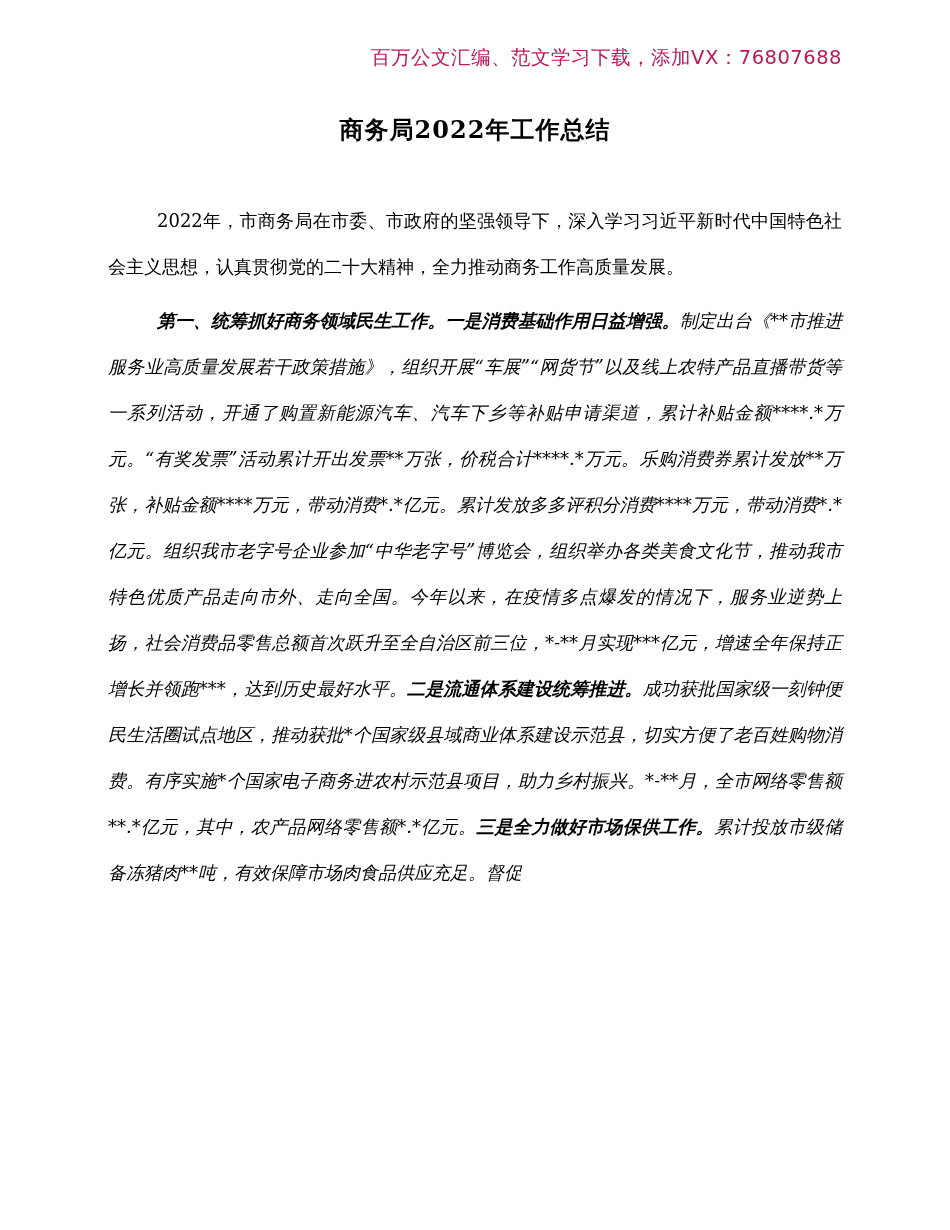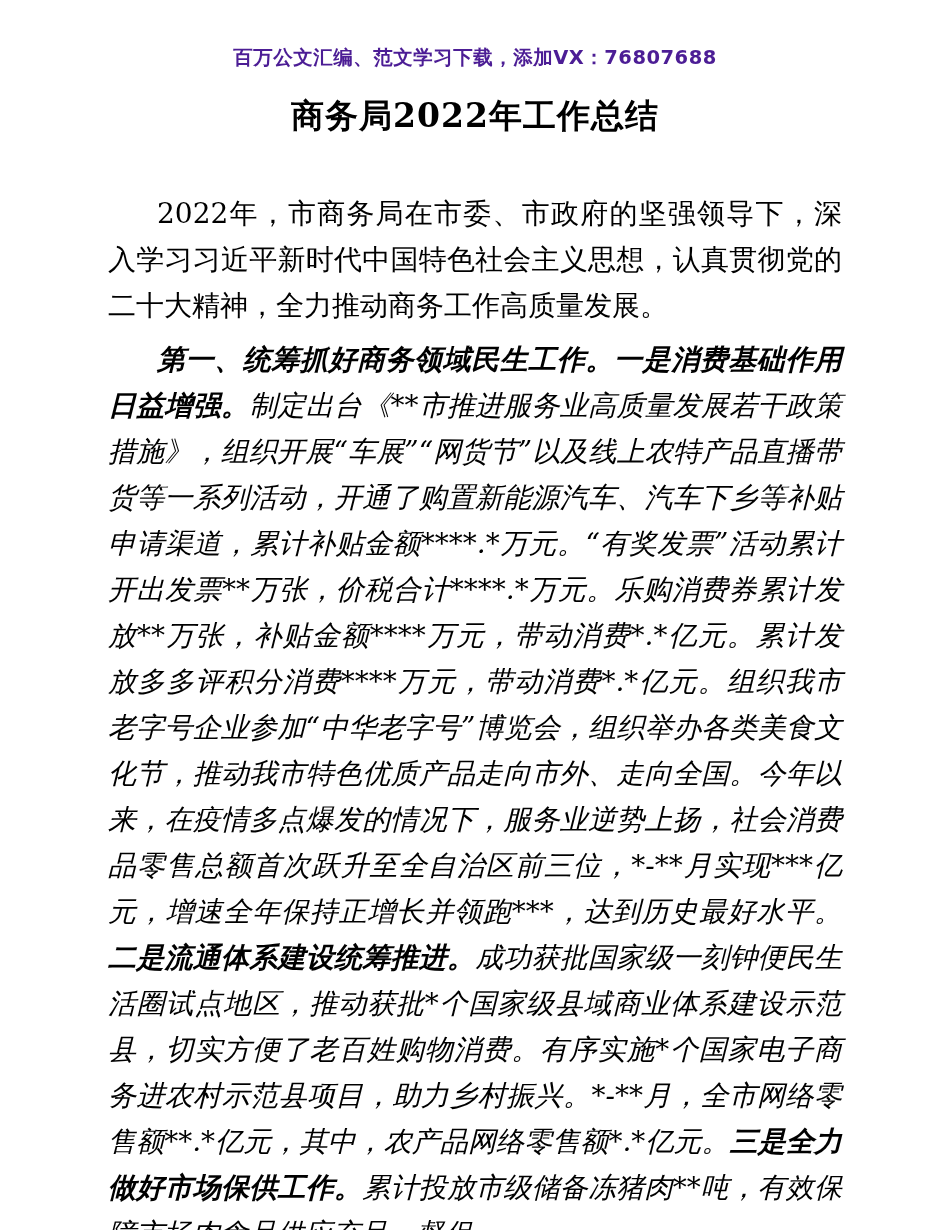--- a/index.html
+++ b/index.html
@@ -15,42 +15,42 @@
   }
   .page {
     position: relative;
     width: 950px;
     height: 1230px;
     box-sizing: border-box;
     padding: 0 108px;
   }
   .watermark {
     margin-top: 44px;
-    text-align: center;
-    color: #4c1d95;
+    text-align: right;
+    color: #be185d;
     font-size: 19.5px;
-    font-weight: bold;
+    font-weight: normal;
     letter-spacing: 0.5px;
     font-family: "DejaVu Sans", "Liberation Sans", sans-serif;
     white-space: nowrap;
   }
   .doc-title {
-    margin-top: 23px;
+    margin-top: 43px;
     text-align: center;
-    font-size: 33px;
+    font-size: 24px;
     font-weight: bold;
     letter-spacing: 1px;
     font-family: "DejaVu Serif", "Liberation Serif", serif;
   }
   .body-area {
     margin-top: 52px;
   }
   p.para {
     margin: 17px 0 2px 0;
-    font-size: 28px;
+    font-size: 18px;
     line-height: 46px;
     text-align: justify;
     text-justify: inter-ideograph;
     text-indent: 49px;
     font-family: "DejaVu Serif", "Liberation Serif", serif;
     letter-spacing: 0px;
   }
   p.para.tight {
     margin-top: 8px;
     font-style: italic;

